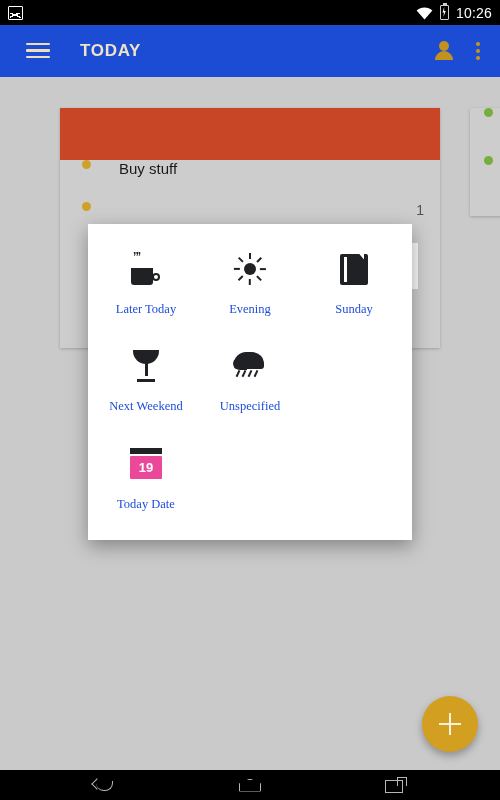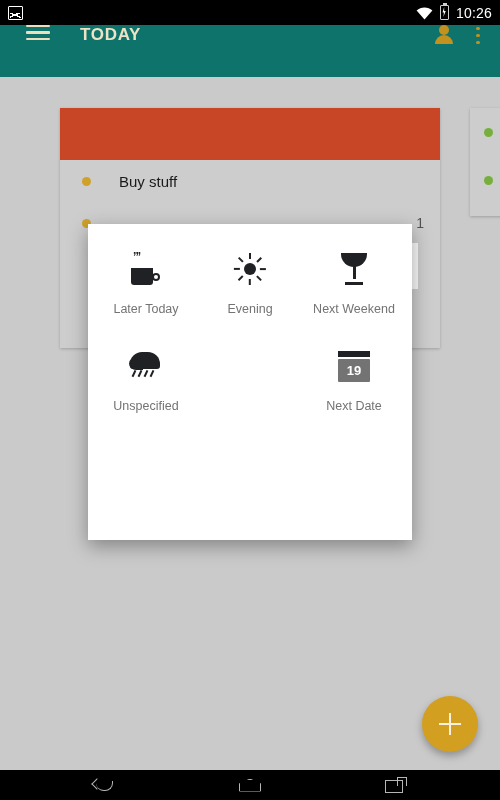--- a/index.html
+++ b/index.html
@@ -52,22 +52,22 @@
   .ic-battery::after {
     content: ""; position: absolute; left: 1px; top: 1px; width: 4px; height: 10px;
     background: #fff;
     clip-path: polygon(55% 0, 15% 55%, 50% 55%, 35% 100%, 95% 40%, 55% 40%);
   }
 
   
   .app-bar {
     position: absolute; top: 25px; left: 0;
     width: 500px; height: 52px;
-    background: #0f766e;
-    display: flex; align-items: flex-start;
+    background: #1d4ed8;
+    display: flex; align-items: center;
     padding: 0 14px;
     z-index: 20;
   }
   .hamburger { width: 24px; height: 16px; margin-left: 12px; cursor: pointer; }
   .hamburger span {
     display: block; height: 2.4px; background: #f0e4c4; margin-bottom: 4px; border-radius: 1px;
   }
   .hamburger span:last-child { margin-bottom: 0; }
   .app-title {
     color: #f3e7cb; font-size: 17px; font-weight: bold;
@@ -94,21 +94,21 @@
   .content { position: absolute; top: 77px; left: 0; width: 500px; height: 693px; }
 
   .card {
     position: absolute;
     background: #d2d2d2;
     box-shadow: 0 1px 3px rgba(0,0,0,.22);
   }
   .card-main { left: 60px; top: 31px; width: 380px; height: 240px; }
   .card-header-band { width: 100%; height: 52px; background: #cc4727; }
   .task-row {
-    display: flex; align-items: center;
+    display: flex; 
     height: 42px; padding: 0 0 0 22px;
   }
   .dot { width: 9px; height: 9px; border-radius: 50%; flex: none; }
   .dot-amber { background: #d5a52a; }
   .dot-green { background: #7ab33f; }
   .task-label { font-size: 15px; color: #1b1b1b; margin-left: 28px; }
   .task-count { margin-left: auto; font-size: 14px; color: #555; padding-right: 16px; }
 
   .inner-white {
     position: absolute; left: 33px; top: 135px; width: 325px; height: 46px;
@@ -156,22 +156,23 @@
   }
   .cell {
     display: flex; flex-direction: column; align-items: center; justify-content: flex-start;
     padding-top: 10px; cursor: pointer;
   }
   .cell.empty { cursor: default; }
   .cell .glyph {
     height: 42px; display: flex; align-items: center; justify-content: center;
   }
   .cell .cap {
-    margin-top: 12px; font-size: 12.5px; color: #737373;
+    margin-top: 12px; font-size: 12.5px; color: #1d4ed8;
     white-space: nowrap;
+    font-family: Liberation Serif, serif;
   }
 
   
   .ic { position: relative; color: #202124; }
 
   .ic-coffee { width: 34px; height: 36px; }
   .ic-coffee .mug {
     position: absolute; bottom: 2px; left: 2px;
     width: 22px; height: 17px; background: #202124; border-radius: 0 0 3px 3px;
   }
@@ -251,21 +252,21 @@
     position: absolute; width: 1.8px; height: 7px; background: #202124;
     transform: rotate(25deg); top: 19px;
   }
 
   .ic-cal { width: 32px; height: 31px; position: relative; }
   .ic-cal .top {
     position: absolute; top: 0; left: 0; width: 32px; height: 6px; background: #202124;
   }
   .ic-cal .body2 {
     position: absolute; top: 8px; left: 0; width: 32px; height: 23px;
-    background: #737373; border-radius: 1px;
+    background: #ec4899; border-radius: 1px;
     color: #fff; font-size: 13px; font-weight: bold;
     display: flex; align-items: center; justify-content: center;
   }
 
   
   .nav-bar {
     position: absolute; bottom: 0; left: 0;
     width: 500px; height: 30px; background: #000;
     display: flex; align-items: center; justify-content: center;
     gap: 100px; z-index: 60;
@@ -393,20 +394,30 @@
               <div class="ray" style="transform: rotate(135deg);"></div>
               <div class="ray" style="transform: rotate(180deg);"></div>
               <div class="ray" style="transform: rotate(225deg);"></div>
               <div class="ray" style="transform: rotate(270deg);"></div>
               <div class="ray" style="transform: rotate(315deg);"></div>
             </div>
         </div>
         <div class="cap">Evening</div>
       </div>
 
+      <div class="cell">
+        <div class="glyph">
+          <div class="ic ic-book">
+            <div class="body"></div>
+            <div class="spine"></div>
+            <div class="notch"></div>
+          </div>
+        </div>
+        <div class="cap">Sunday</div>
+      </div>
 
       <div class="cell">
         <div class="glyph">
           <div class="ic ic-glass">
             <div class="bowl"></div>
             <div class="stem"></div>
             <div class="foot"></div>
           </div>
         </div>
         <div class="cap">Next Weekend</div>
@@ -428,21 +439,21 @@
 
       <div class="cell empty"></div>
 
       <div class="cell">
         <div class="glyph">
           <div class="ic ic-cal">
             <div class="top"></div>
             <div class="body2">19</div>
           </div>
         </div>
-        <div class="cap">Next Date</div>
+        <div class="cap">Today Date</div>
       </div>
 
     </div>
   </div>
 
   <div class="fab">
     <div class="plus"></div>
   </div>
 
   <div class="nav-bar">

